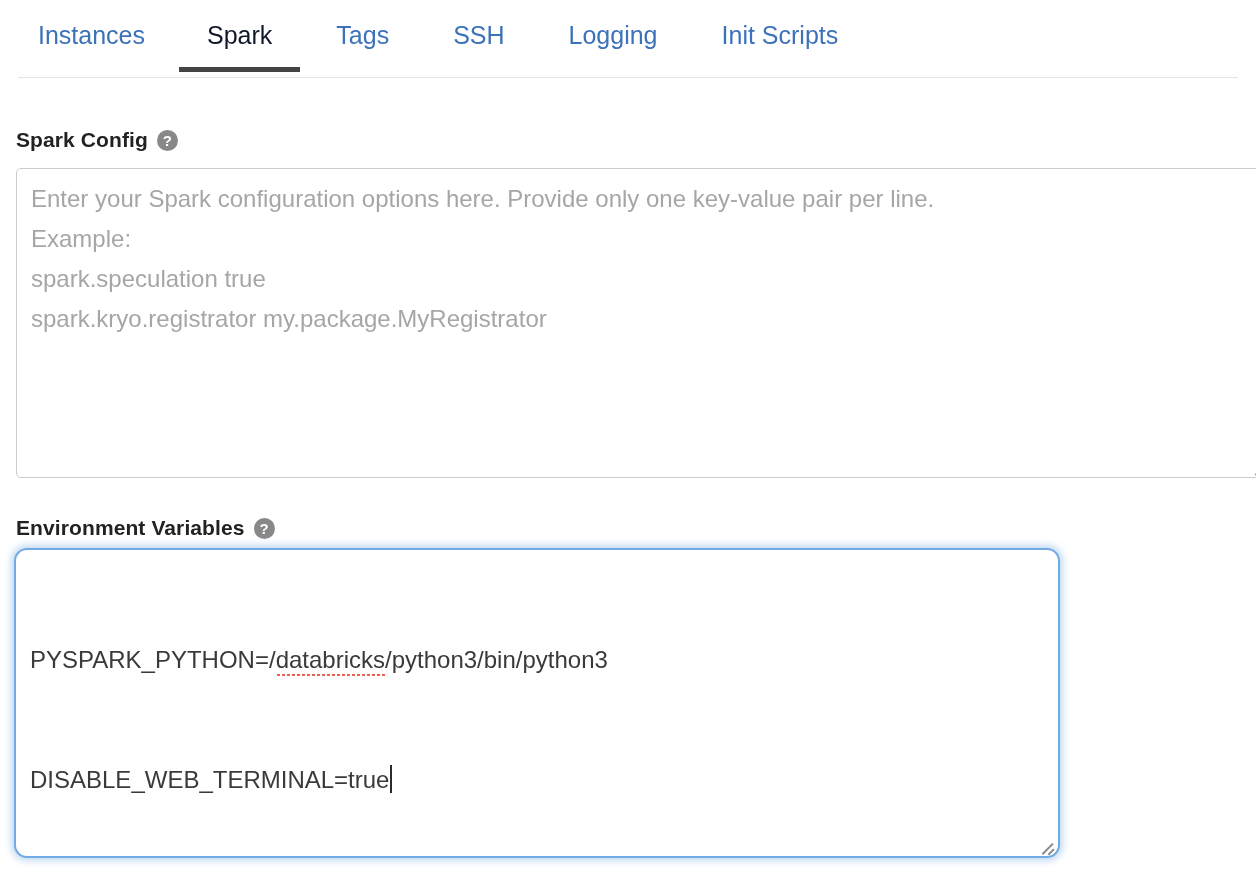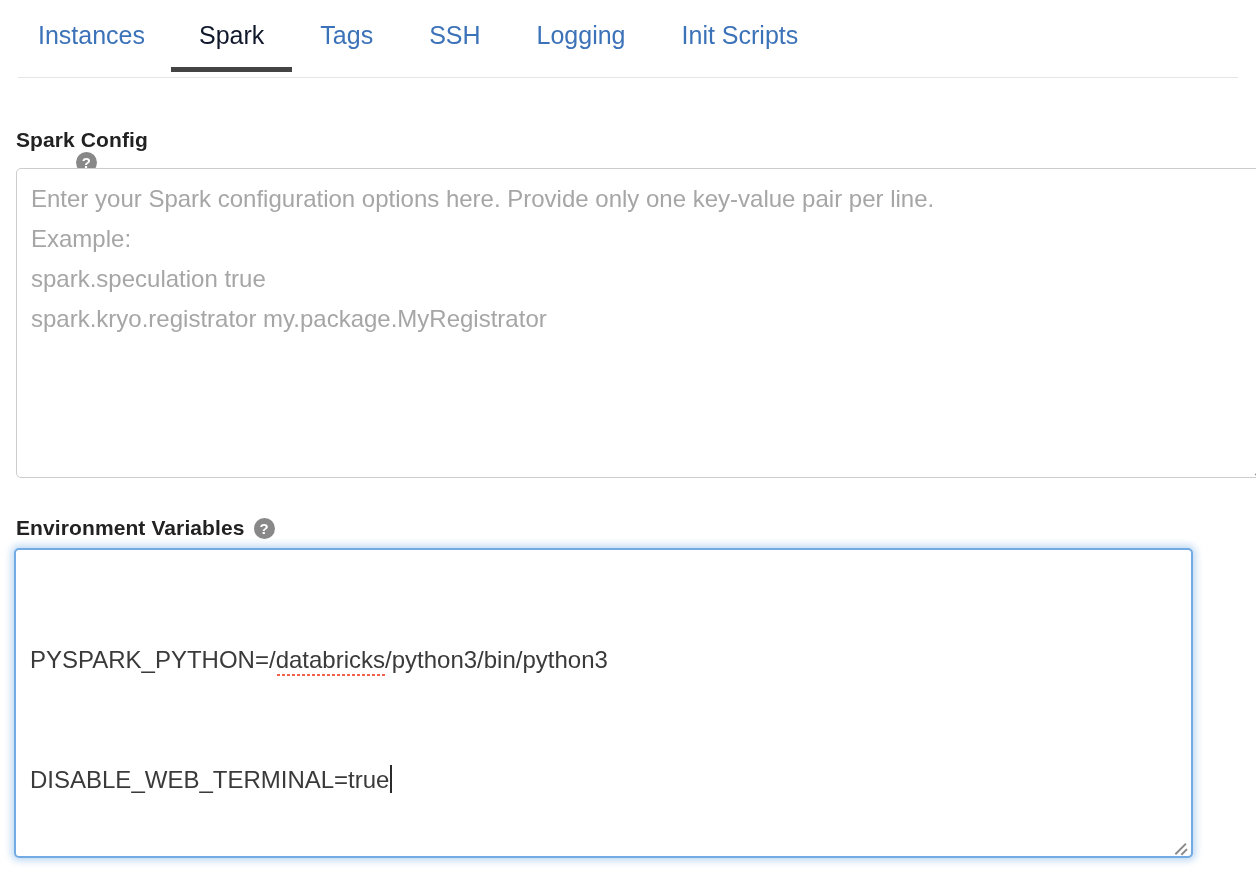--- a/index.html
+++ b/index.html
@@ -28,21 +28,21 @@
     right: 18px;
     bottom: 0;
     height: 1px;
     background: #e4e4e4;
   }
   .tabs {
     display: flex;
     align-items: flex-start;
     padding-left: 38px;
     padding-top: 20px;
-    gap: 0px;
+    gap: 8px;
   }
   .tab {
     position: relative;
     font-size: 25px;
     line-height: 30px;
     color: #3c72b8;
     text-decoration: none;
     padding: 0 0 0 0;
     margin-right: 56px;
     white-space: nowrap;
@@ -159,24 +159,24 @@
     transform: rotate(-45deg);
   }
   .resize-grip i.l2 {
     width: 8px;
     right: 0px;
     bottom: 1px;
     transform: rotate(-45deg);
   }
 
   
-  #spark-config-label   { position:absolute; left:16px; top:128px;flex-direction:column; }
+  #spark-config-label   { position:absolute; left:16px; top:128px; }
   #spark-config-box     { position:absolute; left:16px; top:168px; width:1256px; height:310px; }
   #env-vars-label       { position:absolute; left:16px; top:508px;margin-top:8px; }
-  #env-vars-box         { position:absolute; left:14px; top:548px; width:1179px; height:310px; }
+  #env-vars-box         { position:absolute; left:14px; top:548px; width:1046px; height:310px;border-radius:13px; }
 </style>
 </head>
 <body>
 
 <div class="tabbar">
   <div class="tabs">
 
     <a class="tab" href="#">
       <span>Instances</span>
     </a>

